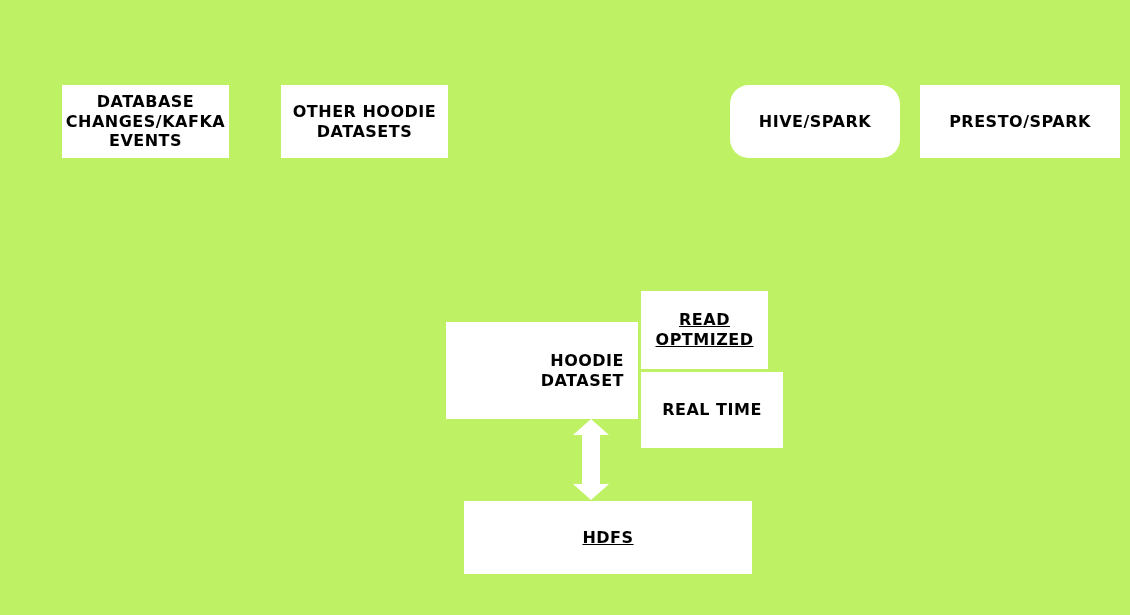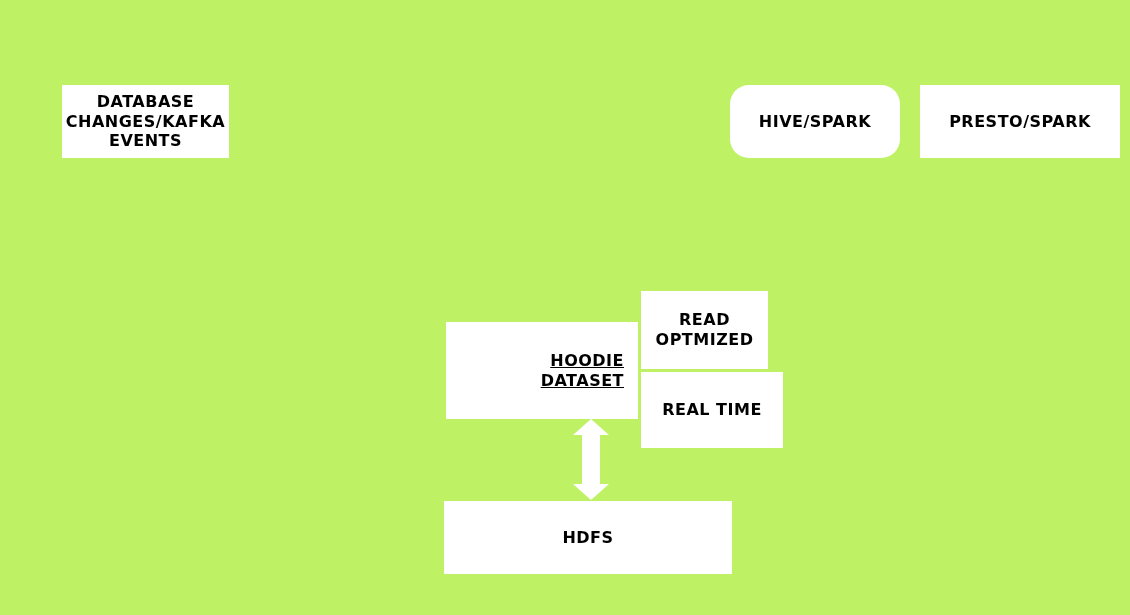--- a/index.html
+++ b/index.html
@@ -27,42 +27,46 @@
     letter-spacing: 0.5px;
     white-space: pre-line;
     text-transform: uppercase;
   }
   
   .n-db     { left: 62px;  top: 85px;  width: 167px; height: 73px; }
   .n-other  { left: 281px; top: 85px;  width: 167px; height: 73px; }
   .n-hive   { left: 730px; top: 85px;  width: 170px; height: 73px; border-radius: 19px; }
   .n-presto { left: 920px; top: 85px;  width: 200px; height: 73px; text-align: center; }
   .n-hoodie { left: 446px; top: 322px; width: 192px; height: 97px;
-              justify-content: flex-end; text-align: right; padding-right: 14px; text-decoration: underline; }
-  .n-read   { left: 641px; top: 291px; width: 127px; height: 78px; }
+              justify-content: flex-end; text-align: right; padding-right: 14px; }
+  .n-read   { left: 641px; top: 291px; width: 127px; height: 78px; text-decoration: underline; }
   .n-real   { left: 641px; top: 372px; width: 142px; height: 76px; }
-  .n-hdfs   { left: 444px; top: 501px; width: 288px; height: 73px; }
+  .n-hdfs   { left: 464px; top: 501px; width: 288px; height: 73px; text-decoration: underline; }
   .arrow-wrap {
     position: absolute;
     left: 573px; top: 419px;
     width: 36px; height: 81px;
   }
   .arrow-wrap svg { display: block; width: 100%; height: 100%; }
 </style>
 </head>
 <body>
 
 <div class="canvas">
 
   <div class="node n-db">
     <span class="label">DATABASE
 CHANGES/KAFKA
 EVENTS</span>
   </div>
 
+  <div class="node n-other">
+    <span class="label">OTHER HOODIE
+DATASETS</span>
+  </div>
 
   <div class="node n-hive">
     <span class="label">HIVE/SPARK</span>
   </div>
 
   <div class="node n-presto">
     <span class="label">PRESTO/SPARK</span>
   </div>
 
   <div class="node n-hoodie">

